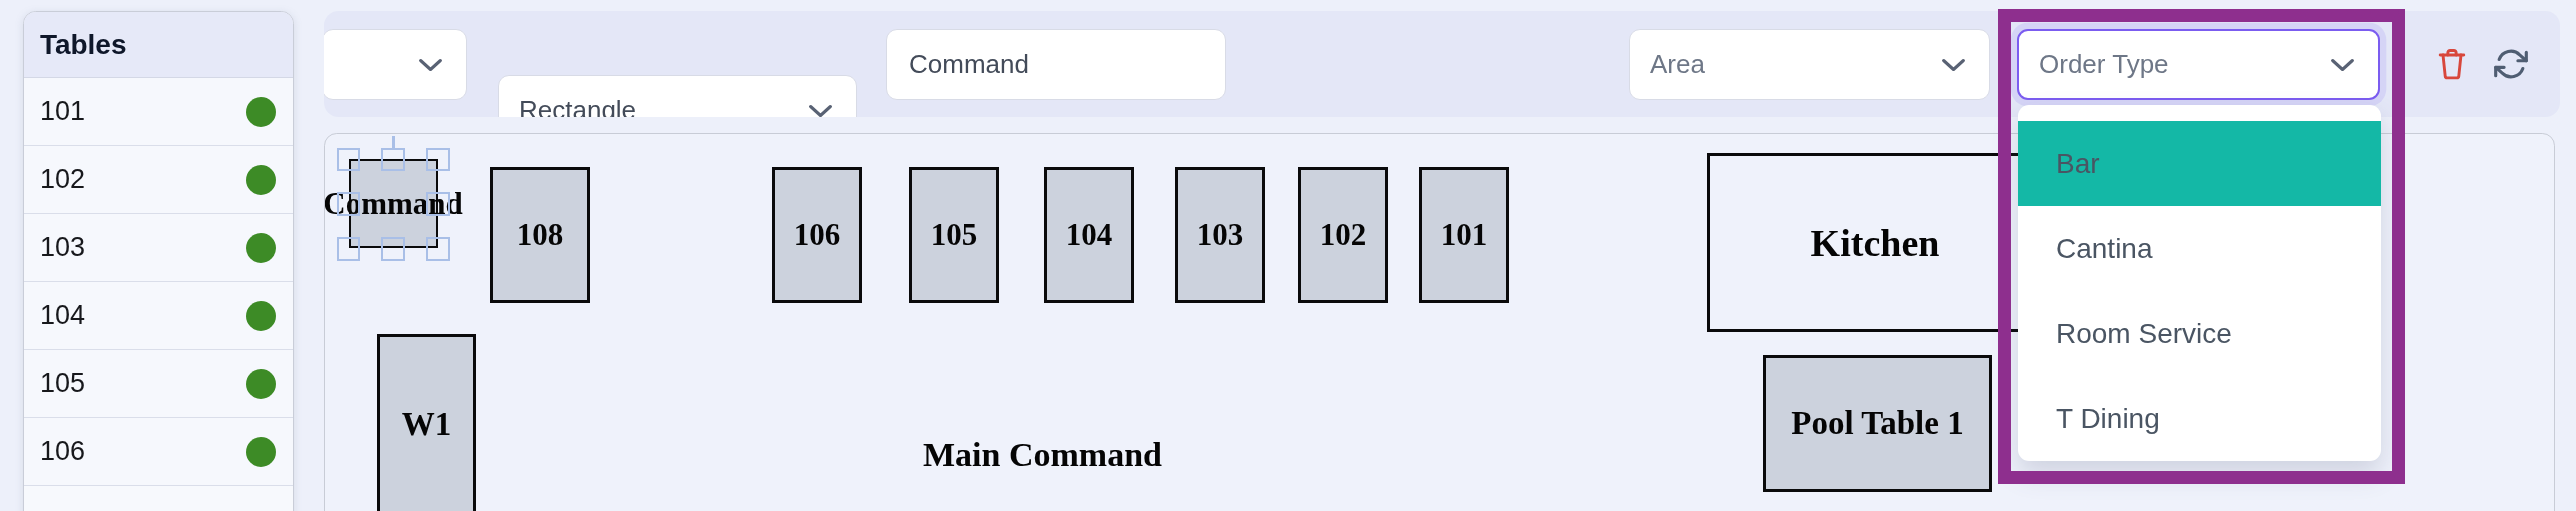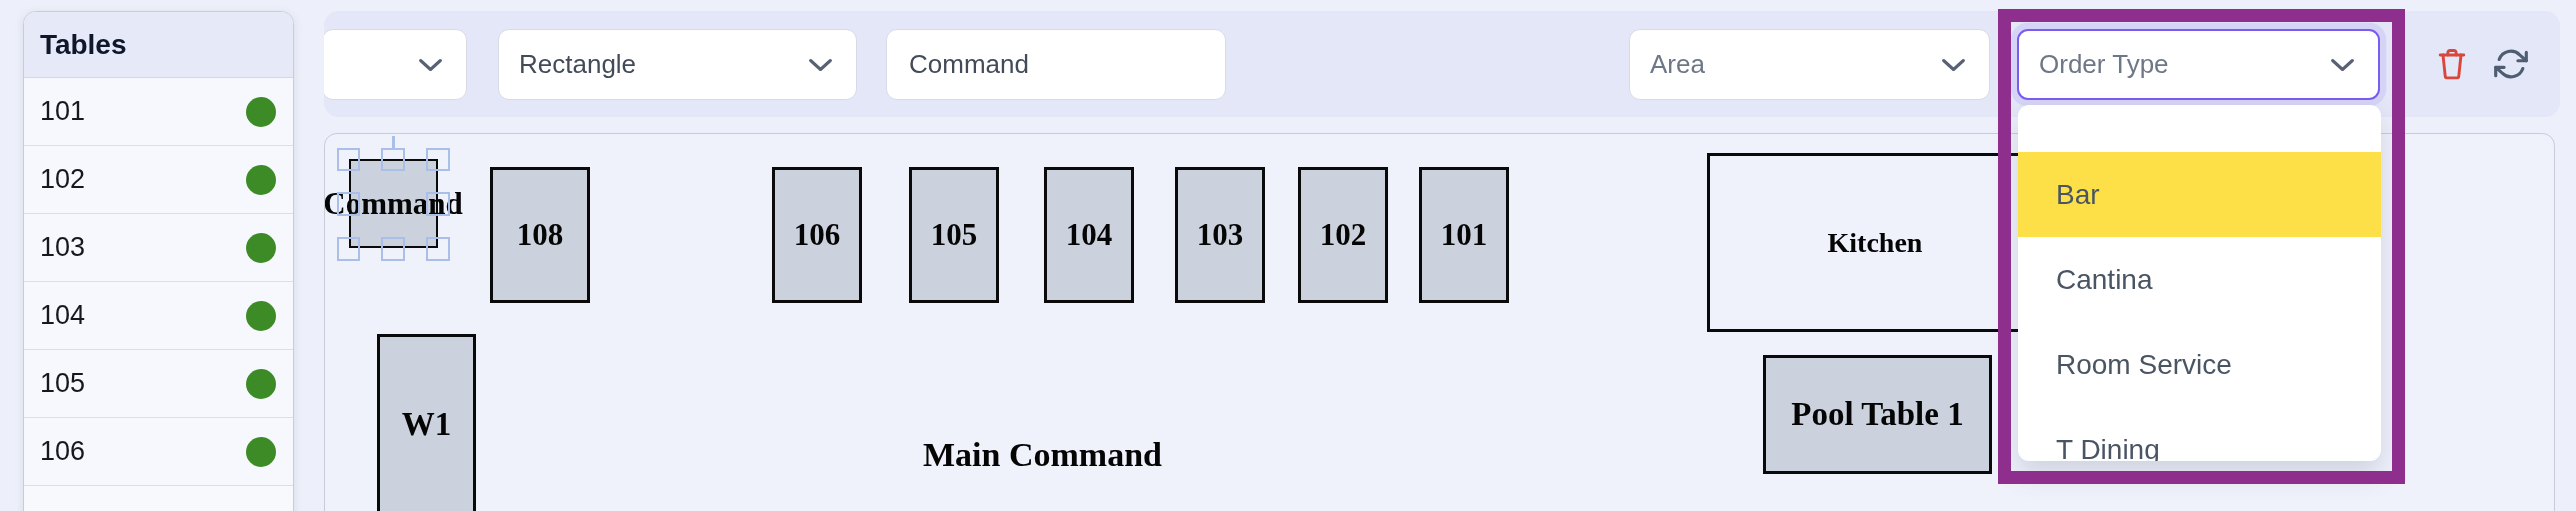--- a/index.html
+++ b/index.html
@@ -82,21 +82,21 @@
   .menu{
     position:absolute;left:2018px;top:105px;width:363px;height:356px;
     background:#ffffff;border-radius:11px;
     box-shadow:0 12.7px 27px rgba(80,85,120,.20);
     z-index:10;padding-top:16.3px;box-sizing:border-box;overflow:hidden;
   }
   .menu-item{
     height:85px;display:flex;align-items:center;padding-left:38px;
     font-size:28px;color:#4a5563;cursor:pointer;
   }
-  .menu-item.hl{background:#fde047;margin-top:31px;}
+  .menu-item.hl{background:#14b8a6;}
 
   
   .annotation{
     position:absolute;left:1998px;top:9px;width:407px;height:475px;
     border:13.6px solid #8e2f8e;box-sizing:border-box;
     z-index:50;pointer-events:none;
   }
 </style>
 </head>
 <body>
@@ -135,21 +135,21 @@
 
   <div class="toolbar">
 
     <div class="control" style="left:-1.8px;width:145px;">
       <span></span>
       <svg class="chev" width="27" height="18" viewBox="0 0 30 20" fill="none">
           <path d="M4 5 L15 15 L26 5" stroke="#596274" stroke-width="3.4" stroke-linecap="round" stroke-linejoin="round"></path>
         </svg>
     </div>
 
-    <div class="control" style="left:174px;width:359px;">
+    <div class="control" style="left:174px;width:359px;margin-top:46px;">
       <span>Rectangle</span>
       <svg class="chev" width="27" height="18" viewBox="0 0 30 20" fill="none">
           <path d="M4 5 L15 15 L26 5" stroke="#596274" stroke-width="3.4" stroke-linecap="round" stroke-linejoin="round"></path>
         </svg>
     </div>
 
     <input class="tb-input" style="left: 562px; width: 340px;" value="Command">
 
 
     <div class="control ph" style="left:1305px;width:361px;">
@@ -195,22 +195,22 @@
       <div class="handle" style="left: 101px; top: 103px;"></div>
       <div class="rot-stem" style="left: 67px; top: 1.8px; height: 12.7px;"></div>
       <div class="shape" style="left: 165px; top: 33px; width: 100px; height: 136px; font-size: 31px; background: rgb(204, 210, 221); border: 3.6px solid rgb(10, 10, 11);">108</div>
       <div class="shape" style="left: 447px; top: 33px; width: 90px; height: 136px; font-size: 31px; background: rgb(204, 210, 221); border: 3.6px solid rgb(10, 10, 11);">106</div>
       <div class="shape" style="left: 584px; top: 33px; width: 90px; height: 136px; font-size: 31px; background: rgb(204, 210, 221); border: 3.6px solid rgb(10, 10, 11);">105</div>
       <div class="shape" style="left: 719px; top: 33px; width: 90px; height: 136px; font-size: 31px; background: rgb(204, 210, 221); border: 3.6px solid rgb(10, 10, 11);">104</div>
       <div class="shape" style="left: 850px; top: 33px; width: 90px; height: 136px; font-size: 31px; background: rgb(204, 210, 221); border: 3.6px solid rgb(10, 10, 11);">103</div>
       <div class="shape" style="left: 973px; top: 33px; width: 90px; height: 136px; font-size: 31px; background: rgb(204, 210, 221); border: 3.6px solid rgb(10, 10, 11);">102</div>
       <div class="shape" style="left: 1094px; top: 33px; width: 90px; height: 136px; font-size: 31px; background: rgb(204, 210, 221); border: 3.6px solid rgb(10, 10, 11);">101</div>
       <div class="shape" style="left: 52px; top: 200px; width: 99px; height: 181px; font-size: 33px; background: rgb(204, 210, 221); border: 3.6px solid rgb(10, 10, 11);">W1</div>
-      <div class="shape" style="left: 1382px; top: 19px; width: 336px; height: 179px; font-size: 28px; border: 3.6px solid rgb(10, 10, 11);">Kitchen</div>
-      <div class="shape" style="left: 1438px; top: 221px; width: 229px; height: 119px; font-size: 33px; background: rgb(204, 210, 221); border: 3.6px solid rgb(10, 10, 11);">Pool Table 1</div>
+      <div class="shape" style="left: 1382px; top: 19px; width: 336px; height: 179px; font-size: 38px; border: 3.6px solid rgb(10, 10, 11);">Kitchen</div>
+      <div class="shape" style="left: 1438px; top: 221px; width: 229px; height: 137px; font-size: 33px; background: rgb(204, 210, 221); border: 3.6px solid rgb(10, 10, 11);">Pool Table 1</div>
       <div class="shape" style="left: 618px; top: 298px; width: 199px; height: 45px; font-size: 34px;">Main Command</div>
     </div>
 
   <div class="menu" id="order-type-menu">
       <div class="menu-item hl">Bar</div>
       <div class="menu-item">Cantina</div>
       <div class="menu-item">Room Service</div>
       <div class="menu-item">T Dining</div>
     </div>
 

